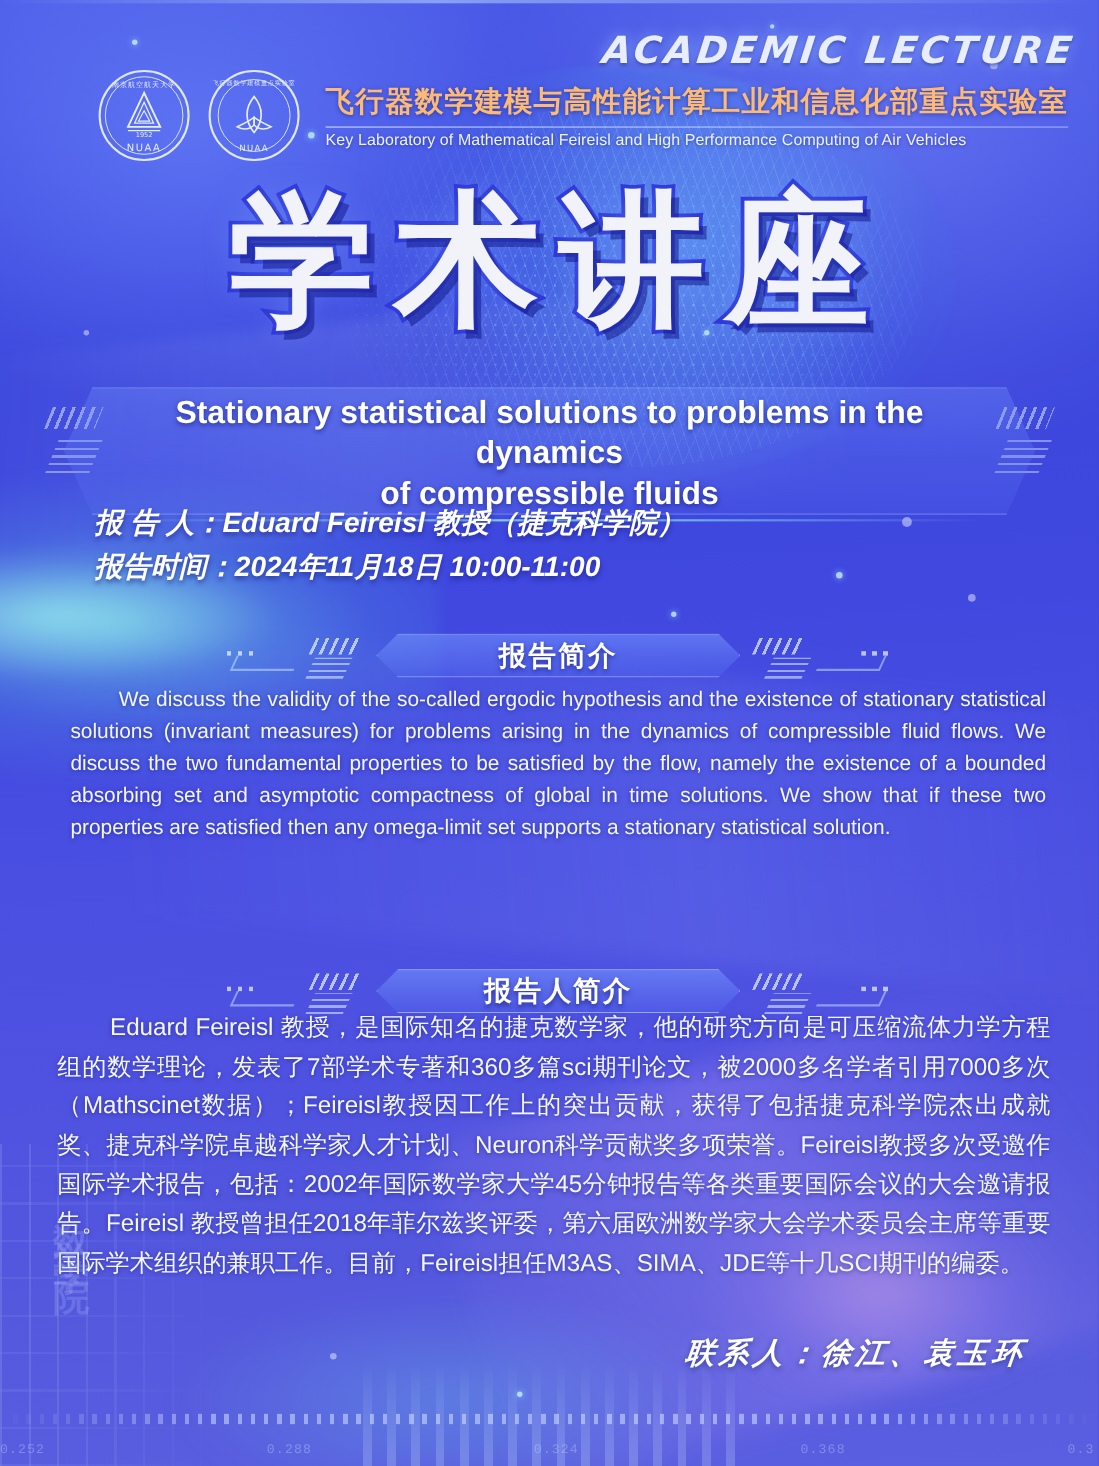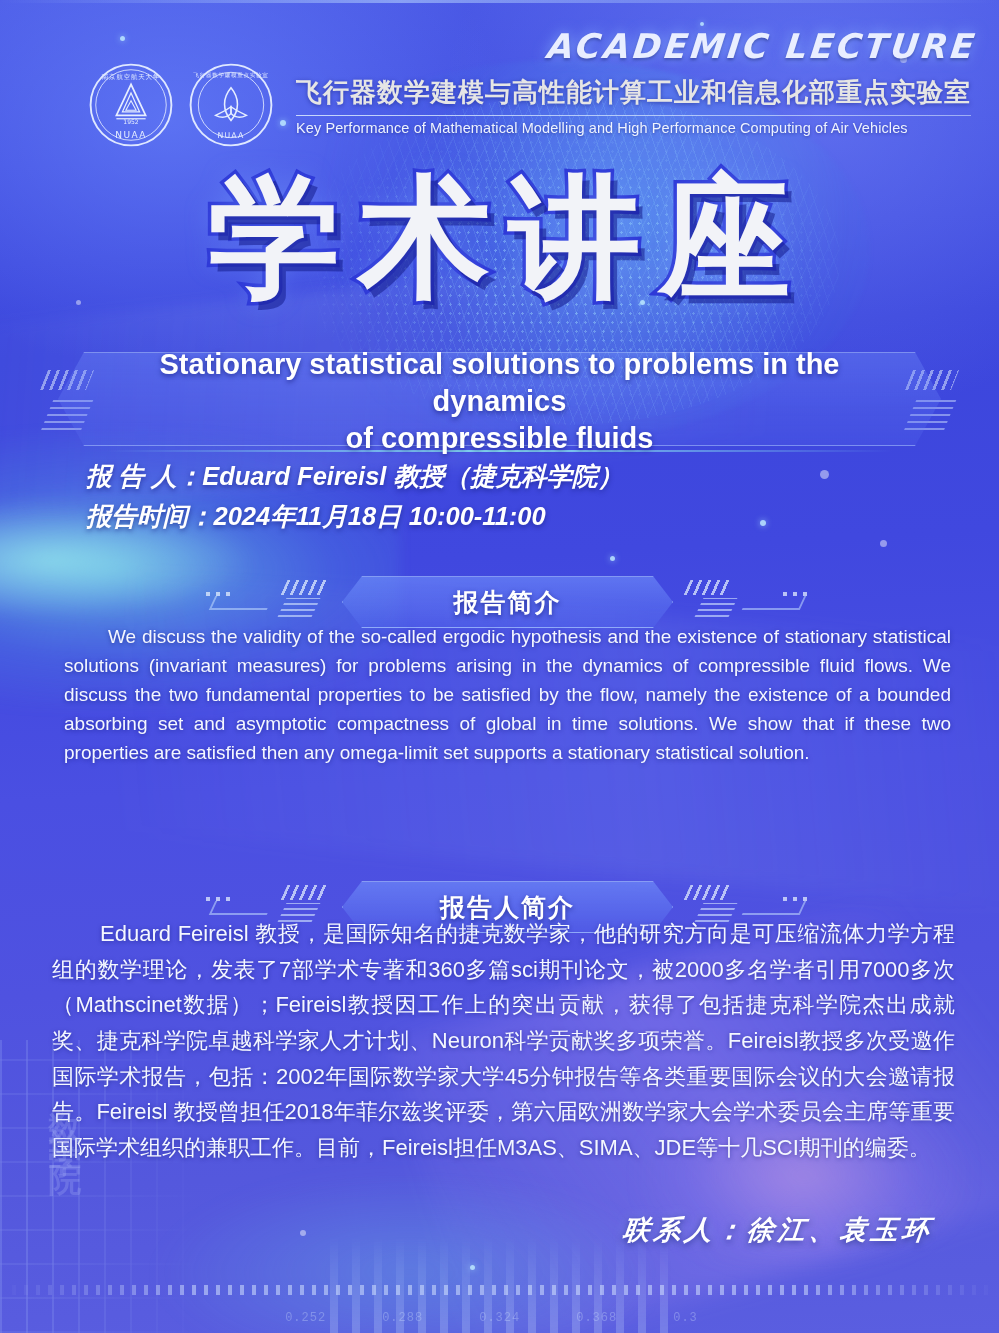--- a/index.html
+++ b/index.html
@@ -174,23 +174,23 @@
     height: 10px;
     opacity: .55;
     background-image: repeating-linear-gradient(90deg, rgba(215,230,255,.95) 0 4px, rgba(0,0,0,0) 4px 12px);
     -webkit-mask-image: linear-gradient(90deg, transparent 0%, #000 20%, #000 80%, transparent 100%);
             mask-image: linear-gradient(90deg, transparent 0%, #000 20%, #000 80%, transparent 100%);
   }
   .bottom-nums {
     position: absolute;
     left: 0; right: 0; bottom: 8px;
     display: flex;
-    justify-content: center;
+    justify-content: space-between;
     gap: 56px;
-    padding-right: 16px;
+    padding-right: 4px;
     font-size: 12px;
     letter-spacing: 1px;
     color: rgba(220,235,255,.30);
     font-family: "Liberation Mono", "DejaVu Sans Mono", monospace;
   }
 
   
   .academic-lecture {
     position: absolute;
     right: 22px; top: 26px;
@@ -215,21 +215,21 @@
     border-radius: 50%;
     position: relative;
     flex: 0 0 auto;
   }
   .logo svg { display:block; width:100%; height:100%; }
   .lab-names { margin-left: 8px; }
   .lab-cn {
     font-size: 26px;
     font-weight: bold;
     letter-spacing: 1px;
-    color: #e5e5e5;
+    color: #fdba74;
     white-space: nowrap;
     text-shadow: 0 1px 4px rgba(20,30,120,.55);
   }
   .lab-rule {
     height: 1px;
     margin: 5px 0 4px;
     background: linear-gradient(90deg, rgba(220,235,255,.85), rgba(220,235,255,.55));
   }
   .lab-en {
     font-size: 14.5px;
@@ -256,21 +256,21 @@
       7px 8px 0 rgba(20,28,140,.55),
       0 0 26px rgba(120,160,255,.45);
     line-height: 1.05;
     white-space: nowrap;
   }
 
   
   .subject-wrap {
     position: absolute;
     left: 36px; right: 36px; top: 352px;
-    height: 100px;
+    height: 122px;
   }
   .subject-band {
     position: absolute;
     left: 22px; right: 22px; top: 0; bottom: 6px;
     background: linear-gradient(180deg, rgba(120,150,255,.30), rgba(95,120,245,.16));
     border-top: 1px solid rgba(190,215,255,.45);
     border-bottom: 1px solid rgba(190,215,255,.40);
     clip-path: polygon(26px 0, calc(100% - 26px) 0, 100% 50%, calc(100% - 26px) 100%, 26px 100%, 0 50%);
   }
   .subject-underline {
@@ -322,21 +322,21 @@
     color: #ffffff;
     text-shadow: 0 2px 5px rgba(18,26,120,.6);
     white-space: nowrap;
   }
   .info-line { display: block; font-style: italic; }
 
   
   .section-head {
     position: absolute;
     left: 210px; right: 194px;
-    height: 52px;
+    height: 40px;
   }
   .sh-core {
     position: absolute;
     left: 132px; right: 132px; top: 0; bottom: 0;
     background: linear-gradient(180deg, rgba(118,152,255,.55), rgba(82,108,240,.30));
     border: 1px solid rgba(180,210,255,.55);
     clip-path: polygon(20px 0, calc(100% - 20px) 0, 100% 50%, calc(100% - 20px) 100%, 20px 100%, 0 50%);
   }
   .sh-label {
     position: absolute;
@@ -492,21 +492,21 @@
         <path d="M50 52 C42 58 36 60 32 62 C40 66 46 64 50 60 Z" fill="none" stroke="#e6eeff" stroke-width="1.6"></path>
         <path d="M50 52 C58 58 64 60 68 62 C60 66 54 64 50 60 Z" fill="none" stroke="#e6eeff" stroke-width="1.6"></path>
         <text x="50" y="18" font-size="6.5" fill="#dfe8ff" text-anchor="middle" letter-spacing=".8" font-family="DejaVu Sans, sans-serif">飞行器数学建模重点实验室</text>
         <text x="50" y="88" font-size="9" fill="#e6eeff" text-anchor="middle" letter-spacing="1.4" font-family="DejaVu Sans, sans-serif">NUAA</text>
       </svg>
     </div>
 
     <div class="lab-names">
       <div class="lab-cn">飞行器数学建模与高性能计算工业和信息化部重点实验室</div>
       <div class="lab-rule"></div>
-      <div class="lab-en">Key Performance of Mathematical Modelling and High Performance Computing of Air Vehicles</div>
+      <div class="lab-en">Key Laboratory of Mathematical Feireisl and High Performance Computing of Air Vehicles</div>
     </div>
   </div>
 
   <div class="big-title">学术讲座</div>
 
   <div class="subject-wrap">
     <div class="deco-panel left">
       <div class="bars"></div>
         <div class="ladder"></div>
     </div>

